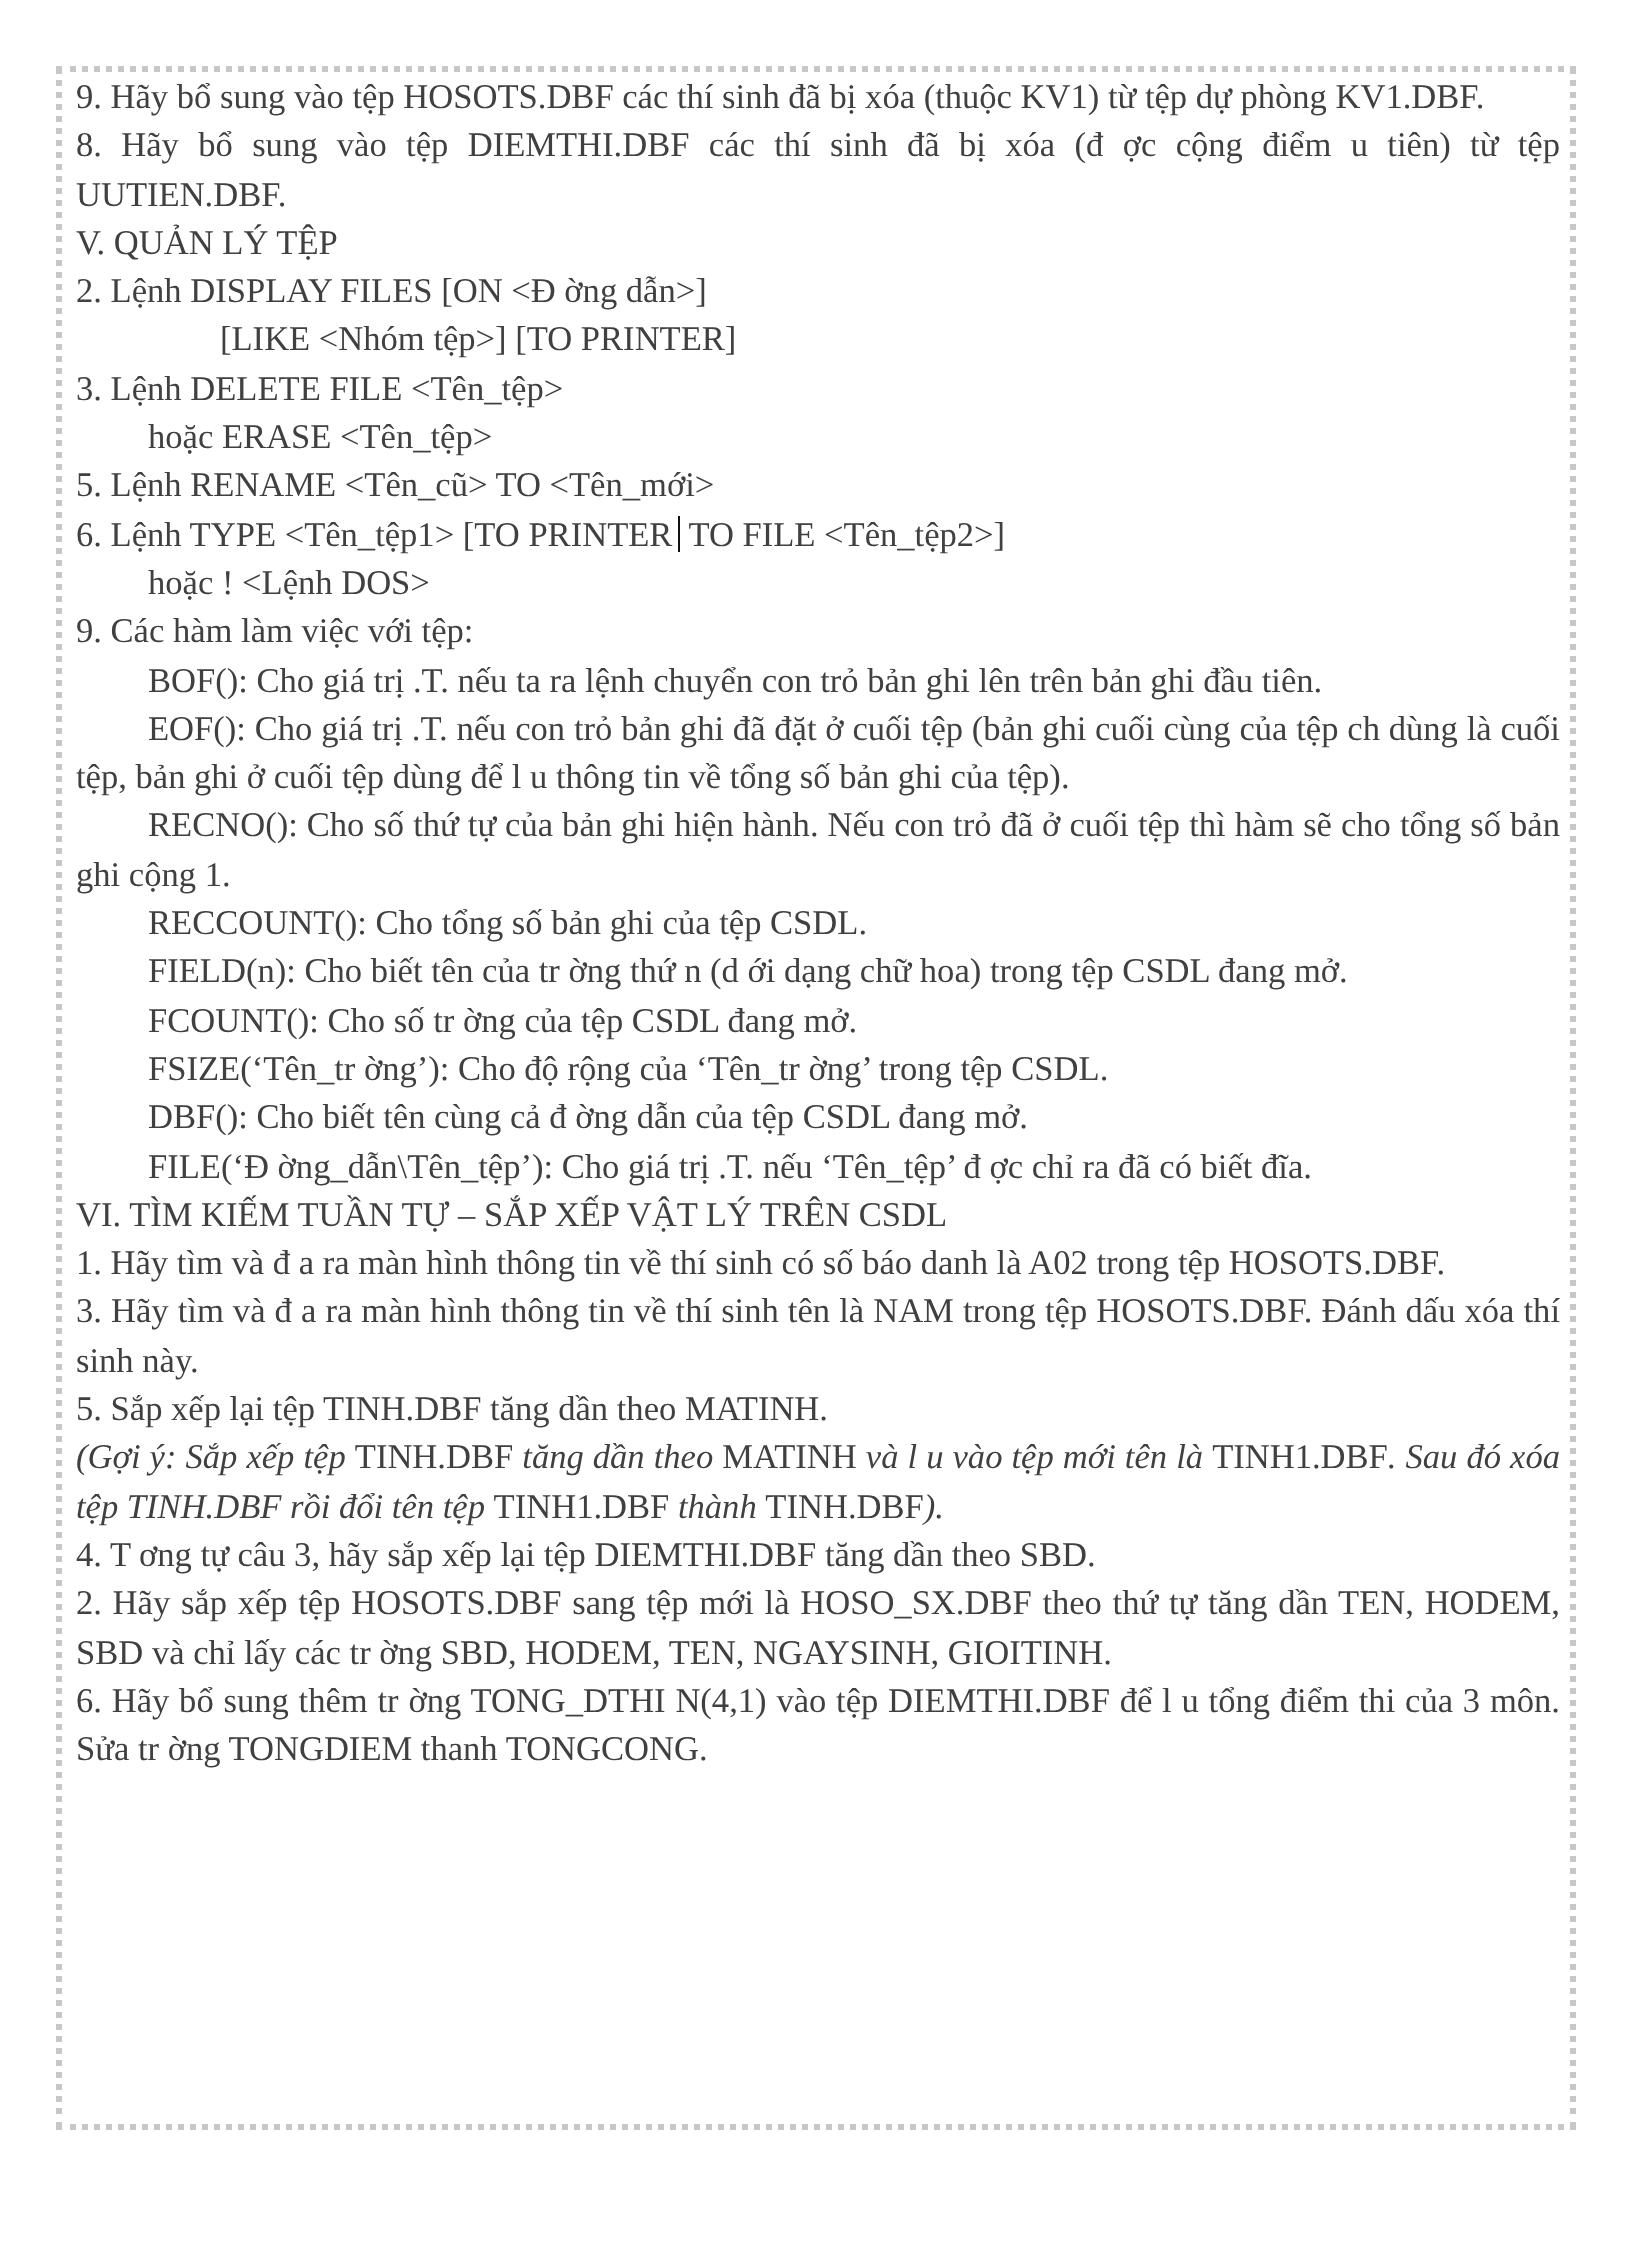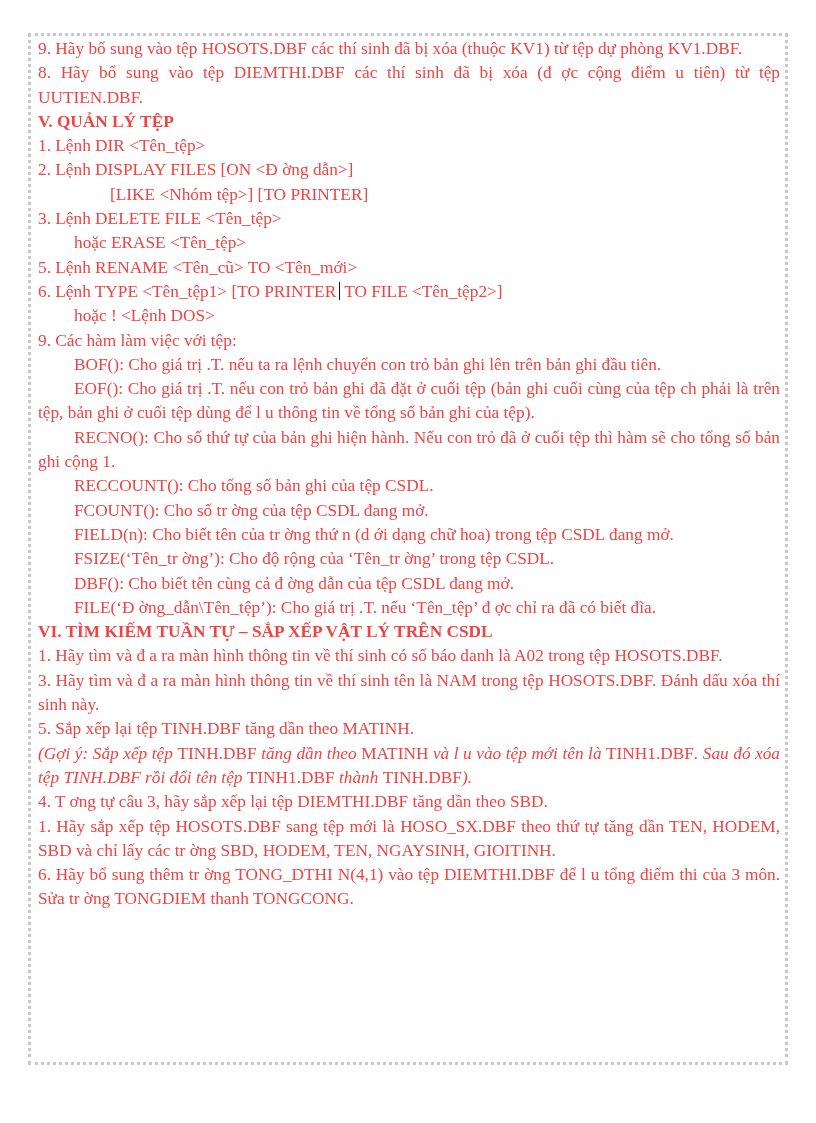--- a/index.html
+++ b/index.html
@@ -5,61 +5,60 @@
     html, body { margin: 0; padding: 0; background: #ffffff; }
     body { width: 816px; height: 1123px; position: relative; overflow: hidden; }
     .page-border {
       position: absolute; left: 28px; top: 33px; width: 760px; height: 1032px;
       box-sizing: border-box;
       border: 3px dotted #c8c8c8;
     }
     .content {
       position: absolute; left: 38px; top: 37px; width: 742px;
       font-family: "Liberation Serif", serif;
-      font-size: 17.3px; line-height: 24.3px; color: #ef4444;
+      font-size: 17.3px; line-height: 24.3px; color: #404040;
     }
     .p { margin: 0; }
     .just { text-align: justify; }
-    .h { font-weight: bold; }
+    .h { font-weight: normal; }
     .ind1 { padding-left: 36px; }
     .ind2 { padding-left: 72px; }
     .indf { text-indent: 36px; }
     .it { font-style: italic; }
     .sep { display: inline-block; width: 1px; height: 18px; background: #111; vertical-align: -3px; margin: 0 4px 0 3px; }
   </style>
 </head>
 <body>
 
 <div class="page-border"></div>
 
 <div class="content">
   <p class="p just">9. Hãy bổ sung vào tệp HOSOTS.DBF các thí sinh đã bị xóa (thuộc KV1) từ tệp dự phòng KV1.DBF.</p>
   <p class="p just">8. Hãy bổ sung vào tệp DIEMTHI.DBF các thí sinh đã bị xóa (đ ợc cộng điểm  u tiên) từ tệp UUTIEN.DBF.</p>
 
   <p class="p h">V. QUẢN LÝ TỆP</p>
-  <p class="p">1. Lệnh DIR &lt;Tên_tệp&gt;</p>
   <p class="p">2. Lệnh DISPLAY FILES [ON &lt;Đ  ờng dẫn&gt;]</p>
   <p class="p ind2">[LIKE &lt;Nhóm tệp&gt;] [TO PRINTER]</p>
   <p class="p">3. Lệnh DELETE FILE &lt;Tên_tệp&gt;</p>
   <p class="p ind1">hoặc ERASE &lt;Tên_tệp&gt;</p>
   <p class="p">5. Lệnh RENAME &lt;Tên_cũ&gt; TO &lt;Tên_mới&gt;</p>
   <p class="p"><span>6. Lệnh TYPE &lt;Tên_tệp1&gt; [TO PRINTER</span><span class="sep"></span><span>TO FILE &lt;Tên_tệp2&gt;]</span></p>
   <p class="p ind1">hoặc ! &lt;Lệnh DOS&gt;</p>
   <p class="p">9. Các hàm làm việc với tệp:</p>
   <p class="p just indf">BOF(): Cho giá trị .T. nếu ta ra lệnh chuyển con trỏ bản ghi lên trên bản ghi đầu tiên.</p>
-  <p class="p just indf">EOF(): Cho giá trị .T. nếu con trỏ bản ghi đã đặt ở cuối tệp (bản ghi cuối cùng của tệp ch phải là trên tệp, bản ghi ở cuối tệp dùng để l  u thông tin về tổng số bản ghi của tệp).</p>
+  <p class="p just indf">EOF(): Cho giá trị .T. nếu con trỏ bản ghi đã đặt ở cuối tệp (bản ghi cuối cùng của tệp ch dùng là cuối tệp, bản ghi ở cuối tệp dùng để l  u thông tin về tổng số bản ghi của tệp).</p>
   <p class="p just indf">RECNO(): Cho số thứ tự của bản ghi hiện hành. Nếu con trỏ đã ở cuối tệp thì hàm sẽ cho tổng số bản ghi cộng 1.</p>
   <p class="p indf">RECCOUNT(): Cho tổng số bản ghi của tệp CSDL.</p>
+  <p class="p indf">FIELD(n): Cho biết tên của tr  ờng thứ n (d  ới dạng chữ hoa) trong tệp CSDL đang mở.</p>
   <p class="p indf">FCOUNT(): Cho số tr  ờng của tệp CSDL đang mở.</p>
-  <p class="p indf">FIELD(n): Cho biết tên của tr  ờng thứ n (d  ới dạng chữ hoa) trong tệp CSDL đang mở.</p>
   <p class="p indf">FSIZE(‘Tên_tr  ờng’): Cho độ rộng của ‘Tên_tr  ờng’ trong tệp CSDL.</p>
   <p class="p indf">DBF(): Cho biết tên cùng cả đ  ờng dẫn của tệp CSDL đang mở.</p>
   <p class="p indf">FILE(‘Đ  ờng_dẫn\Tên_tệp’): Cho giá trị .T. nếu ‘Tên_tệp’ đ  ợc chỉ ra đã có biết đĩa.</p>
 
   <p class="p h">VI. TÌM KIẾM TUẦN TỰ – SẮP XẾP VẬT LÝ TRÊN CSDL</p>
   <p class="p just">1. Hãy tìm và đ  a ra màn hình thông tin về thí sinh có số báo danh là A02 trong tệp HOSOTS.DBF.</p>
   <p class="p just">3. Hãy tìm và đ  a ra màn hình thông tin về thí sinh tên là NAM trong tệp HOSOTS.DBF. Đánh dấu xóa thí sinh này.</p>
   <p class="p">5. Sắp xếp lại tệp TINH.DBF tăng dần theo MATINH.</p>
   <p class="p just"><span class="it">(Gợi ý: Sắp xếp tệp </span><span>TINH.DBF</span><span class="it"> tăng dần theo </span><span>MATINH</span><span class="it"> và l  u vào tệp mới tên là </span><span>TINH1.DBF</span><span class="it">. Sau đó xóa tệp TINH.DBF rồi đổi tên tệp </span><span>TINH1.DBF</span><span class="it"> thành </span><span>TINH.DBF</span><span class="it">).</span></p>
   <p class="p">4. T  ơng tự câu 3, hãy sắp xếp lại tệp DIEMTHI.DBF tăng dần theo SBD.</p>
-  <p class="p just">1. Hãy sắp xếp tệp HOSOTS.DBF sang tệp mới là HOSO_SX.DBF theo thứ tự tăng dần TEN, HODEM, SBD và chỉ lấy các tr  ờng SBD, HODEM, TEN, NGAYSINH, GIOITINH.</p>
+  <p class="p just">2. Hãy sắp xếp tệp HOSOTS.DBF sang tệp mới là HOSO_SX.DBF theo thứ tự tăng dần TEN, HODEM, SBD và chỉ lấy các tr  ờng SBD, HODEM, TEN, NGAYSINH, GIOITINH.</p>
   <p class="p just">6. Hãy bổ sung thêm tr  ờng TONG_DTHI N(4,1) vào tệp DIEMTHI.DBF để l  u tổng điểm thi của 3 môn. Sửa tr  ờng TONGDIEM thanh TONGCONG.</p>
 </div>
 
 </body></html>

